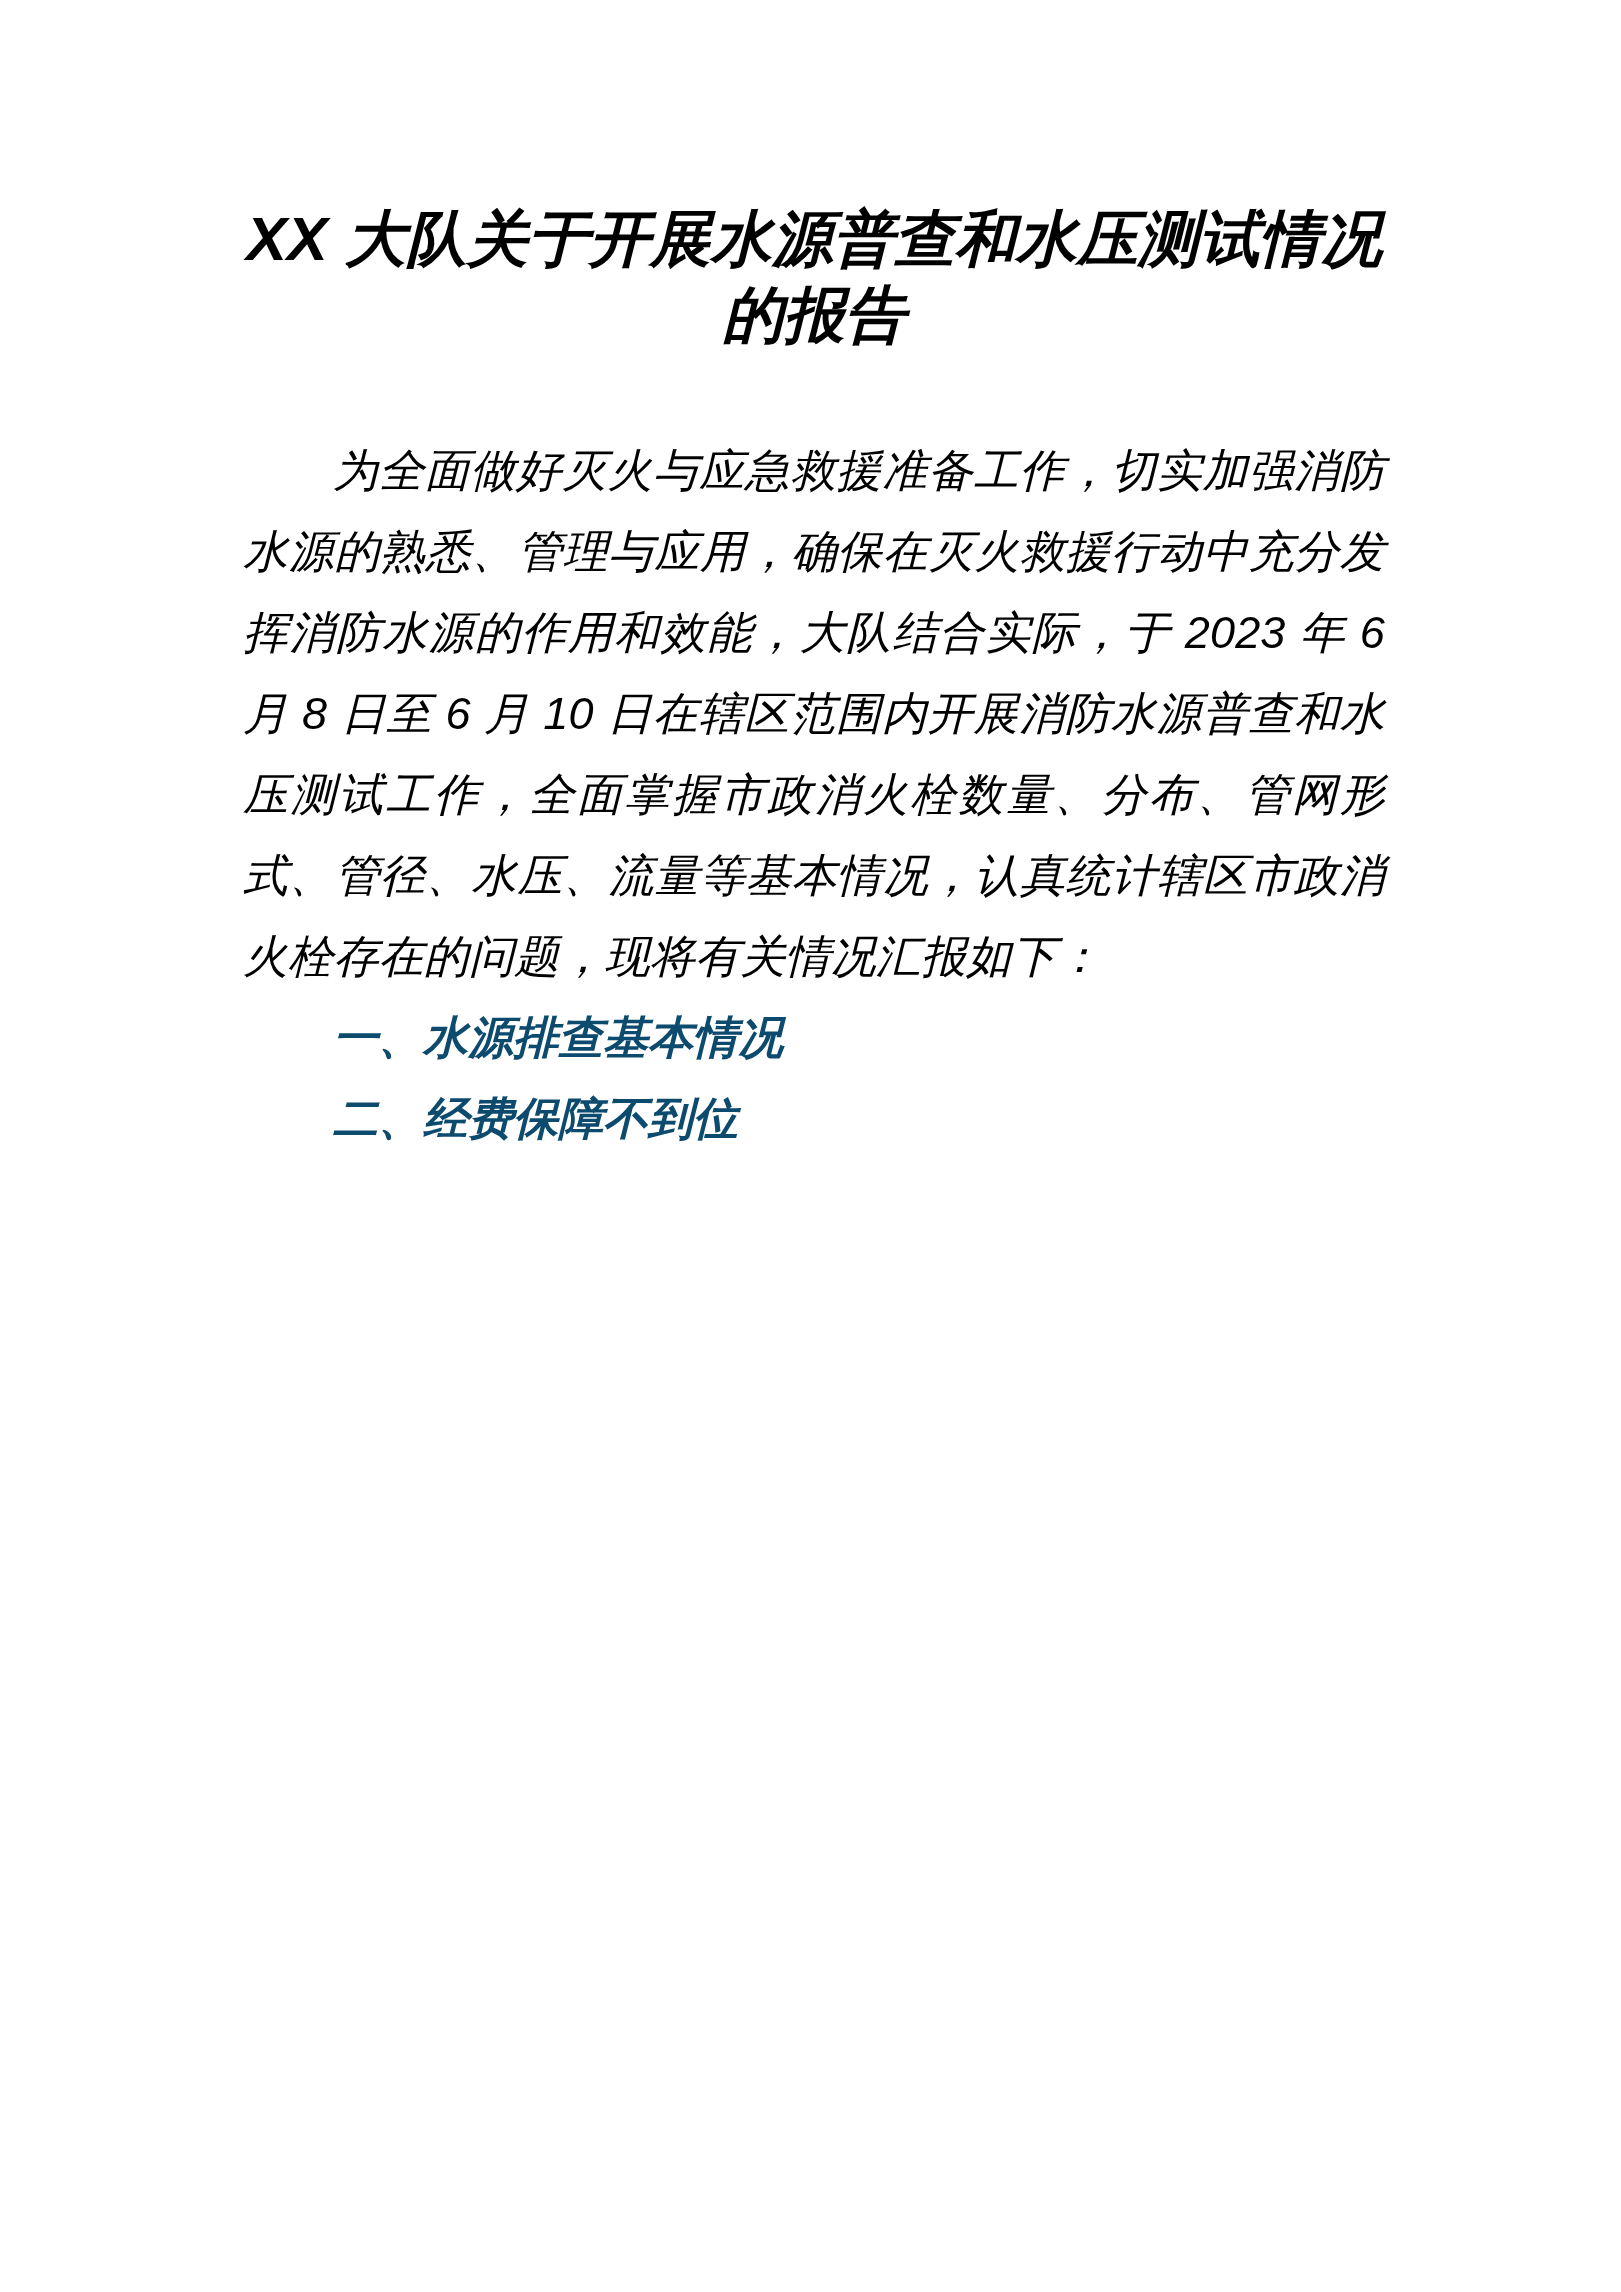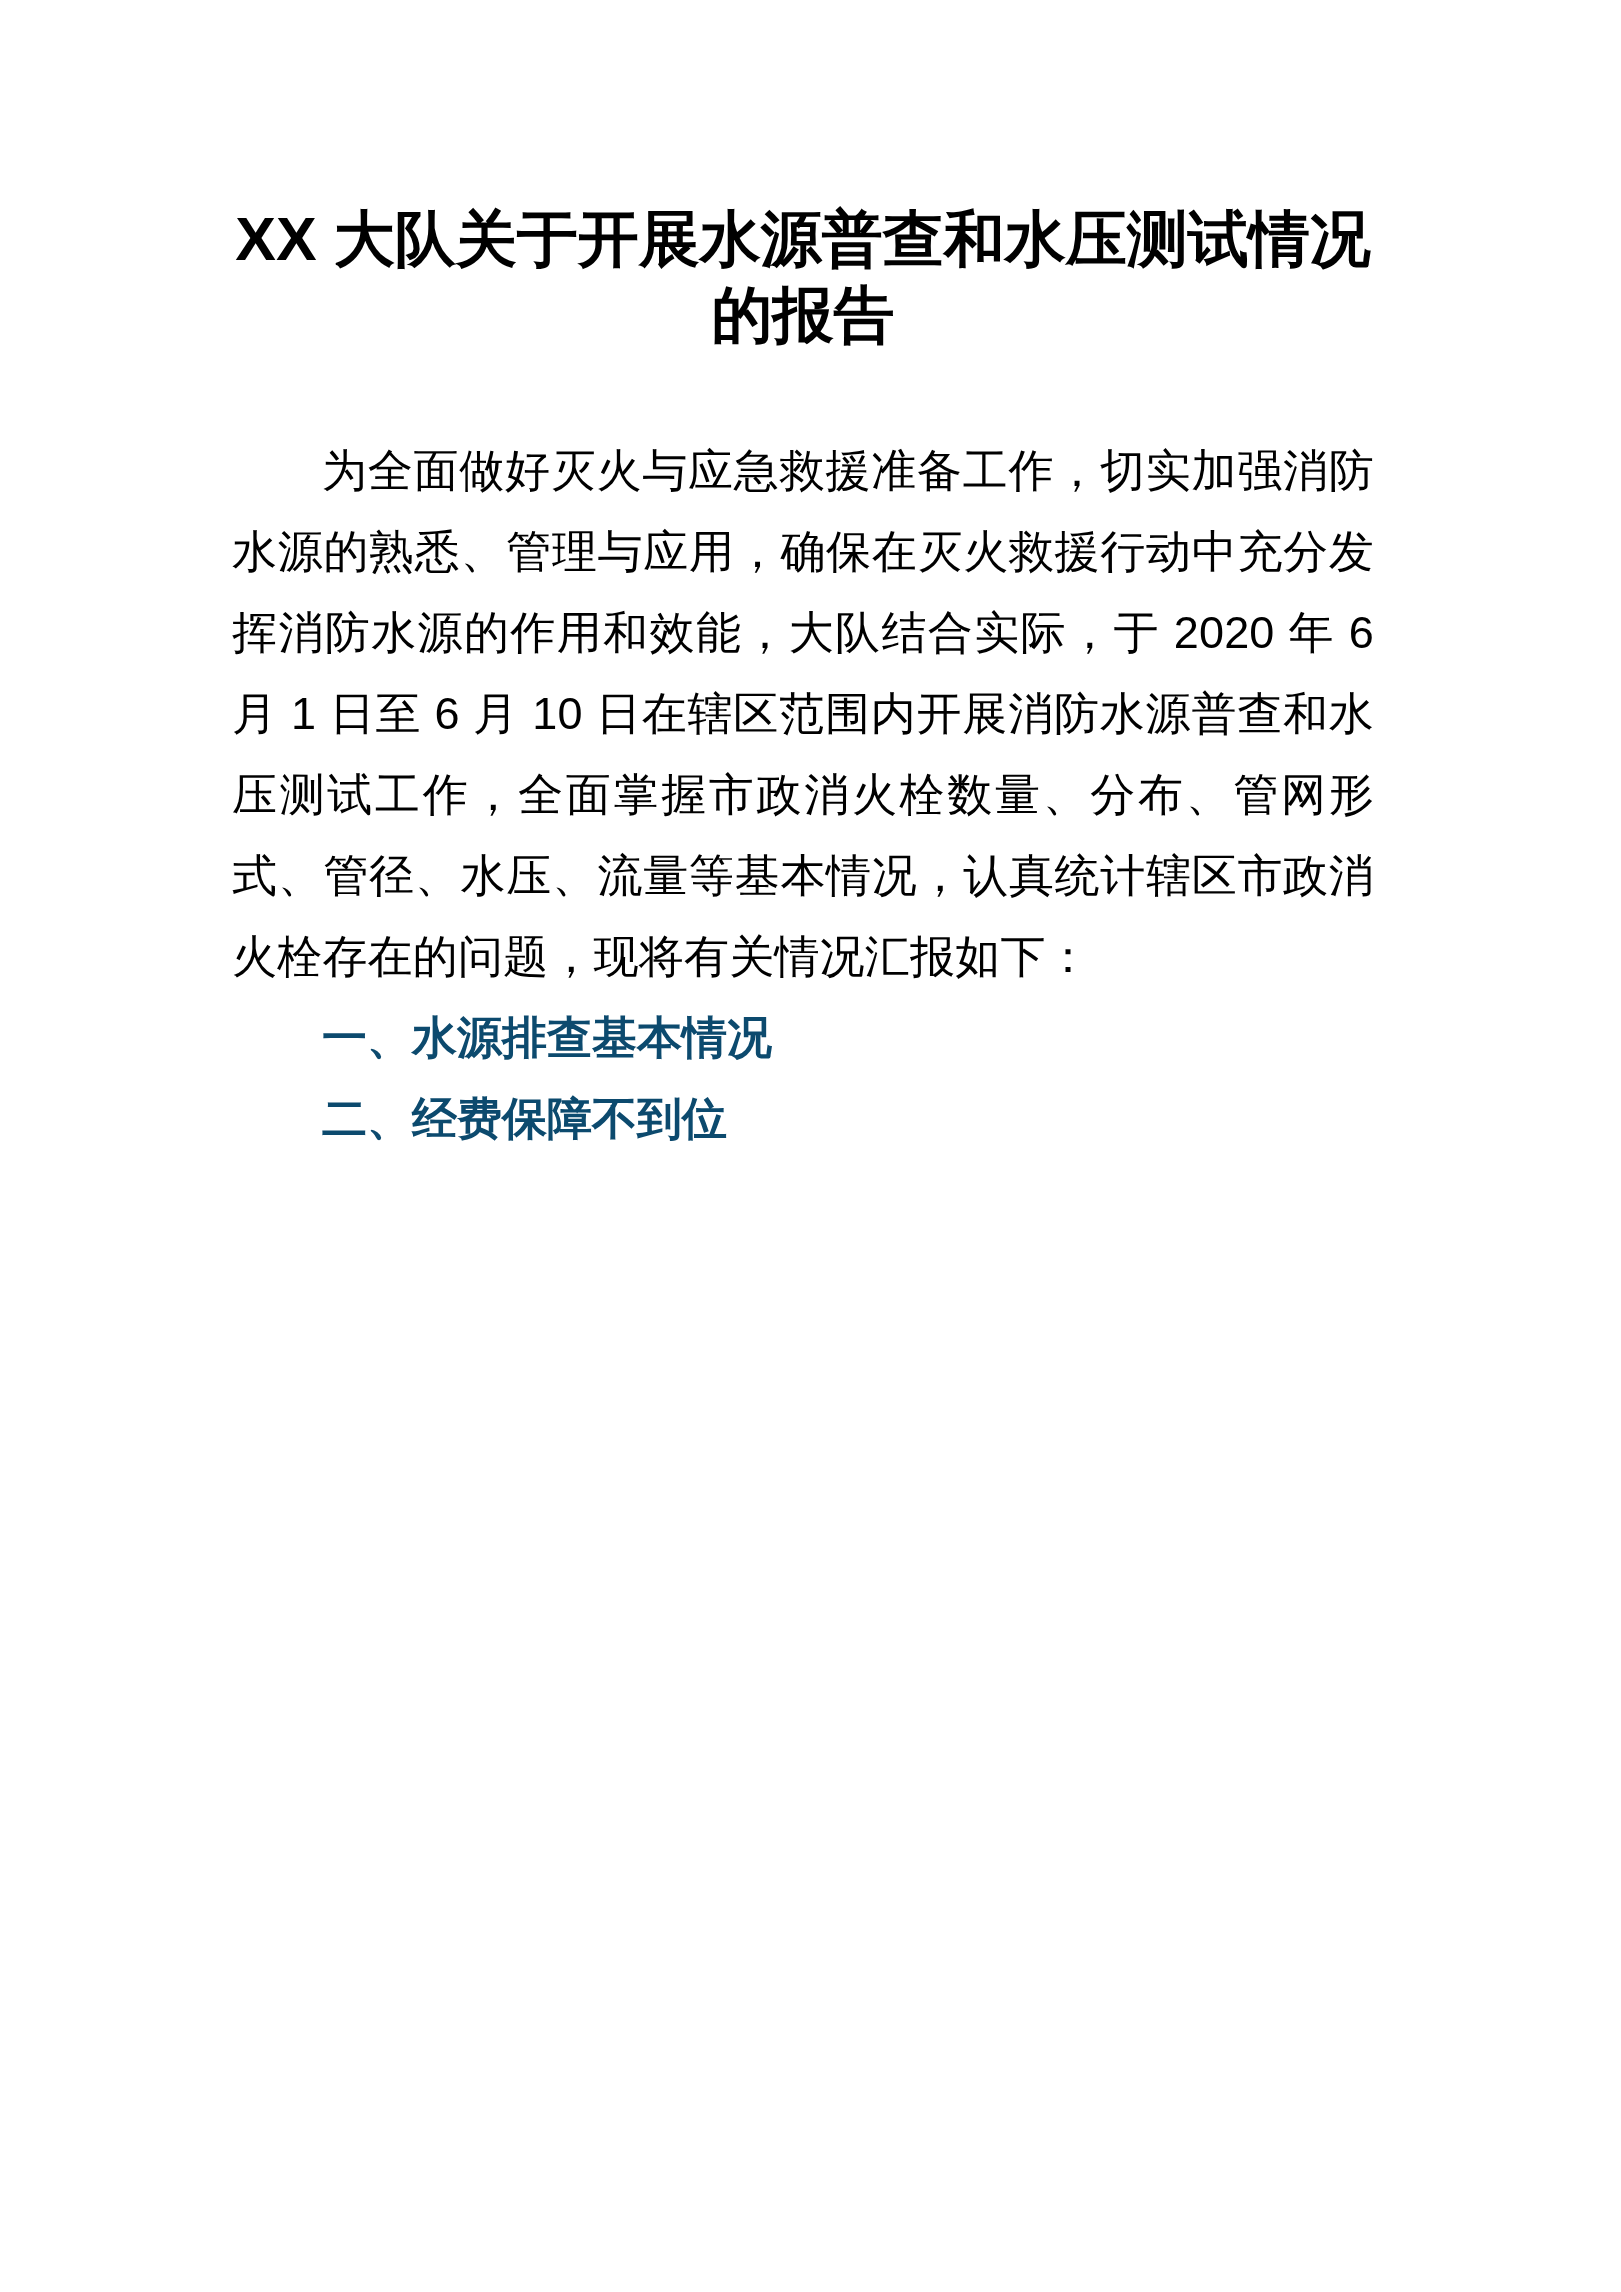--- a/index.html
+++ b/index.html
@@ -13,23 +13,24 @@
   .page {
     position: relative;
     width: 1621px;
     height: 2293px;
     background: #ffffff;
     box-sizing: border-box;
     overflow: hidden;
   }
   .content {
     position: absolute;
-    left: 232px;
+    left: 243px;
     top: 0;
     width: 1142px;
+    font-style: italic;
   }
   .doc-title {
     margin: 0;
     padding-top: 201px;
     font-size: 61px;
     font-weight: bold;
     line-height: 1.25;
     text-align: center;
     color: #000000;
     letter-spacing: 0px;
@@ -68,21 +69,21 @@
 </head>
 <body>
 
 <div class="page">
   <div class="content">
 
     <h1 class="doc-title">XX 大队关于开展水源普查和水压测试情况的报告</h1>
 
     <div class="body-block">
 
-      <p class="para">为全面做好灭火与应急救援准备工作，切实加强消防水源的熟悉、管理与应用，确保在灭火救援行动中充分发挥消防水源的作用和效能，大队结合实际，于 2020 年 6 月 1 日至 6 月 10 日在辖区范围内开展消防水源普查和水压测试工作，全面掌握市政消火栓数量、分布、管网形式、管径、水压、流量等基本情况，认真统计辖区市政消火栓存在的问题，现将有关情况汇报如下：</p>
+      <p class="para">为全面做好灭火与应急救援准备工作，切实加强消防水源的熟悉、管理与应用，确保在灭火救援行动中充分发挥消防水源的作用和效能，大队结合实际，于 2023 年 6 月 8 日至 6 月 10 日在辖区范围内开展消防水源普查和水压测试工作，全面掌握市政消火栓数量、分布、管网形式、管径、水压、流量等基本情况，认真统计辖区市政消火栓存在的问题，现将有关情况汇报如下：</p>
 
       <p class="heading">一、水源排查基本情况</p>
 
 
       <p class="heading">二、经费保障不到位</p>
 
 
     </div>
   </div>
 </div>

